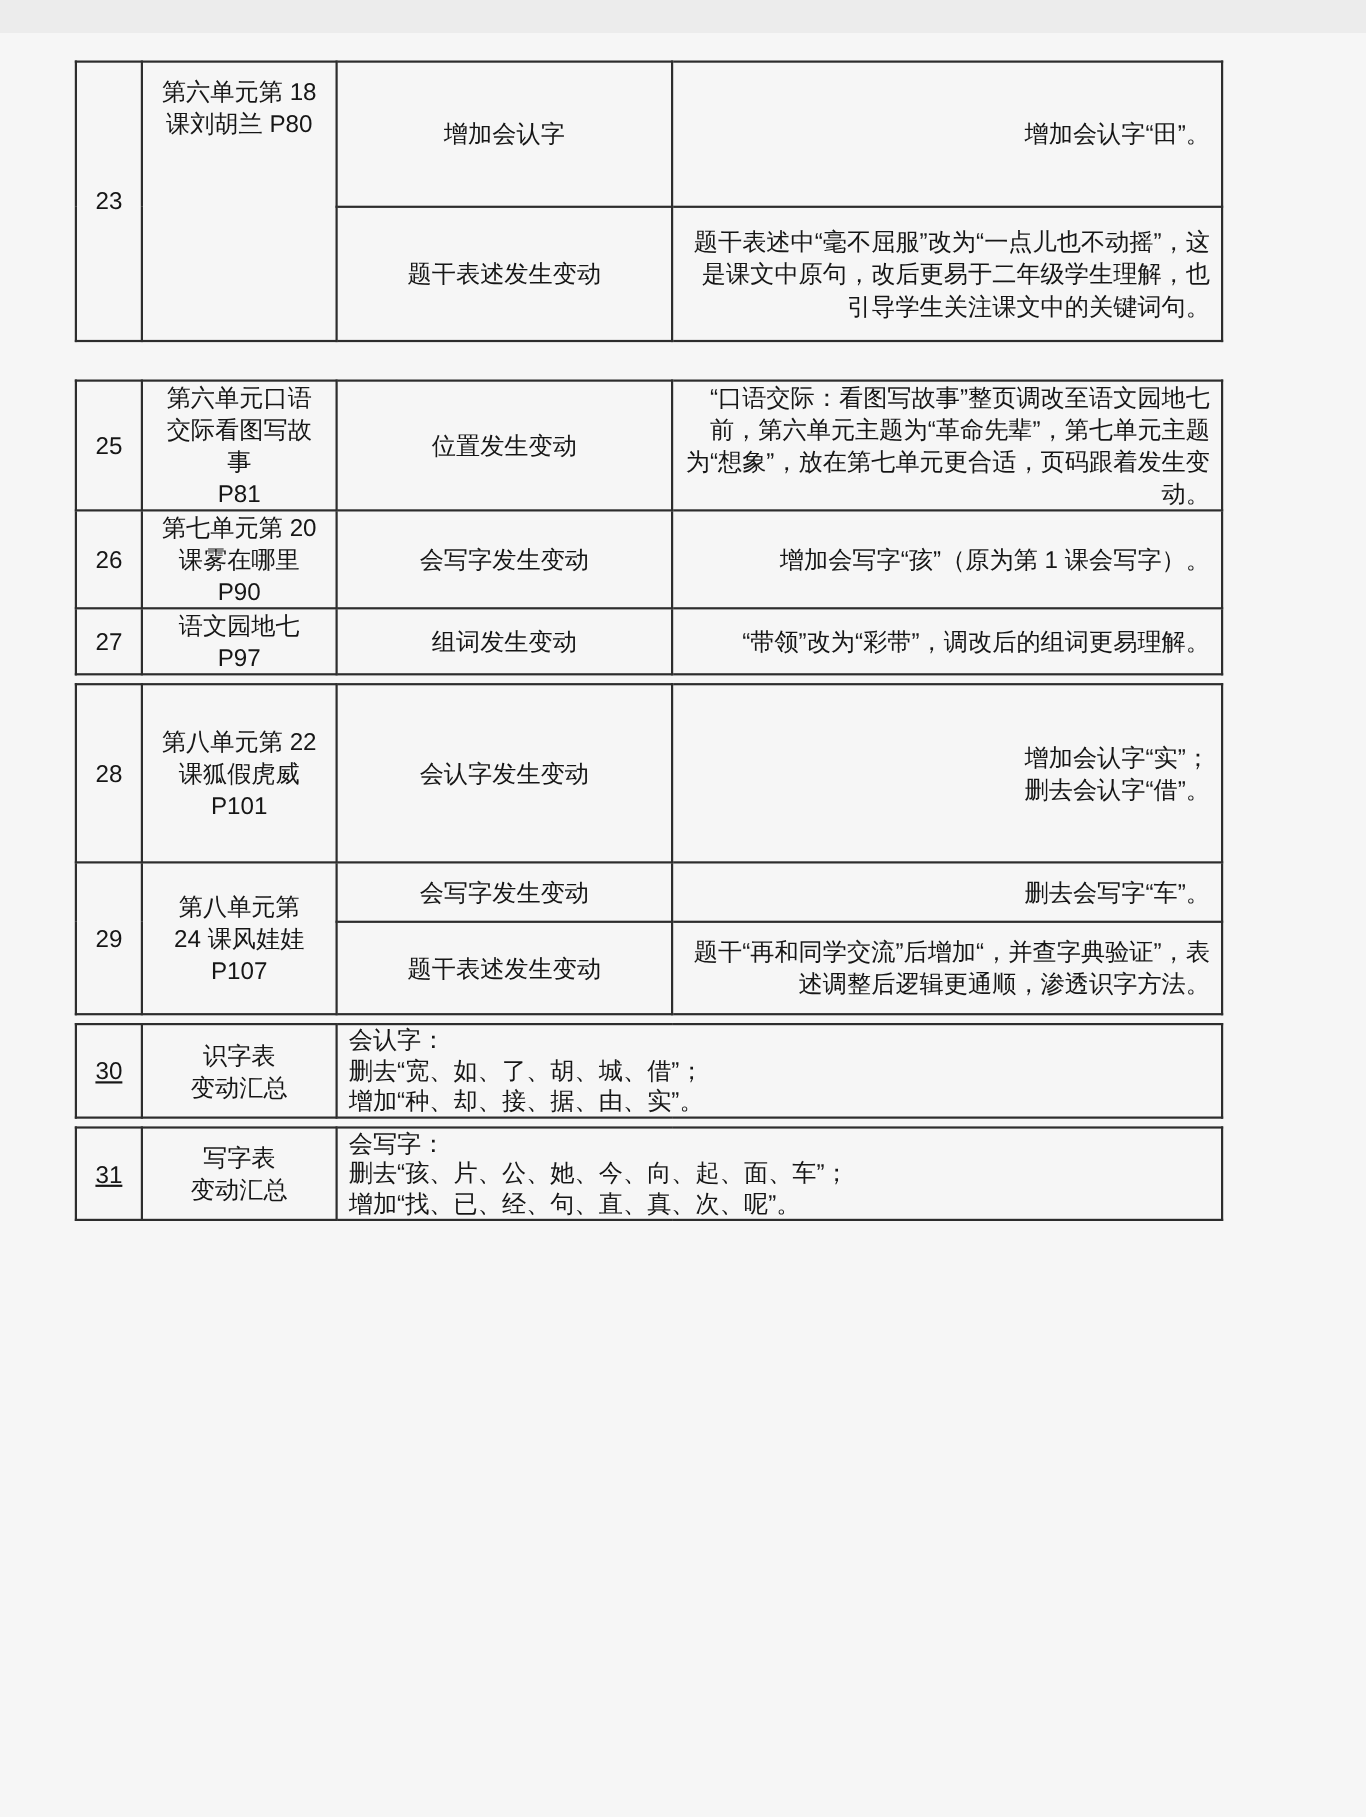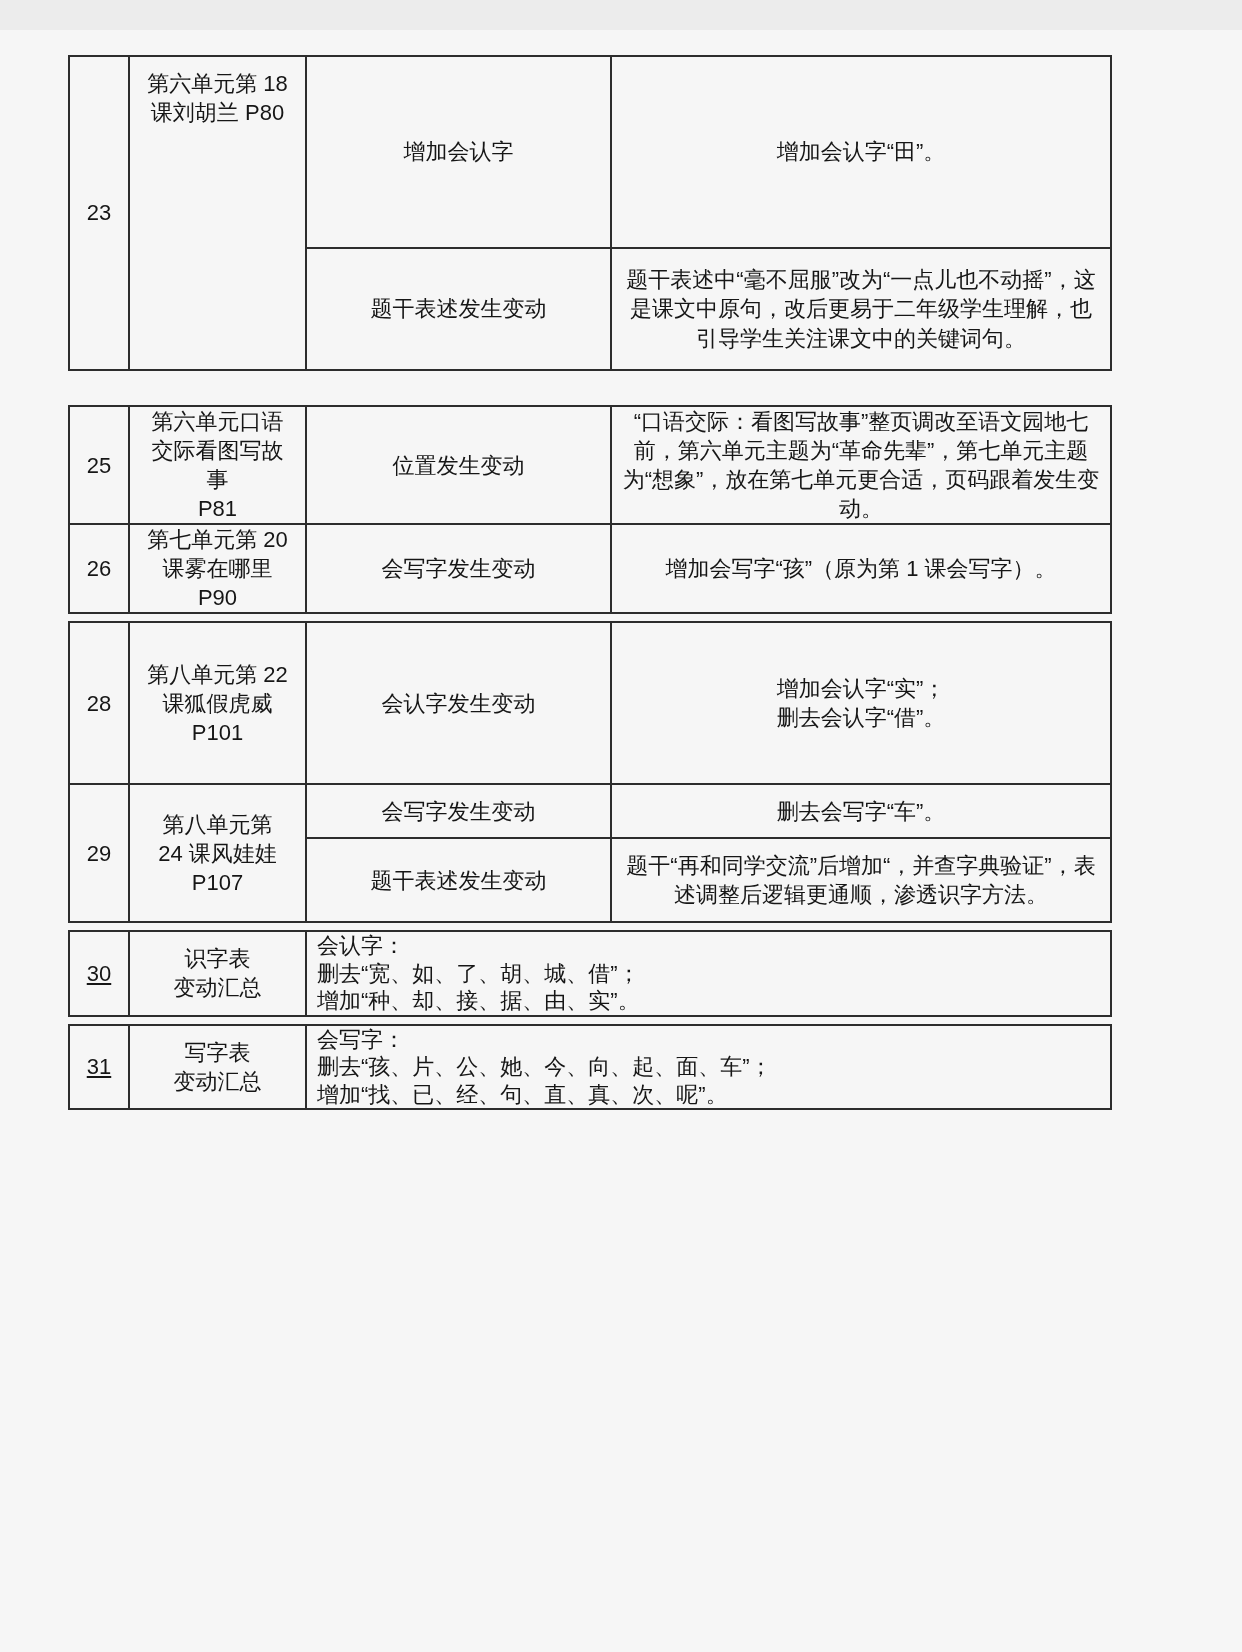--- a/index.html
+++ b/index.html
@@ -26,25 +26,25 @@
   }
   table.rev td{border:2px solid var(--line);padding:0 10px;vertical-align:middle;}
   col.c-num{width:60px;}
   col.c-lesson{width:177px;}
   col.c-type{width:305px;}
   col.c-desc{width:500px;}
   td.num{text-align:center;}
   td.lesson{text-align:center;}
   td.lesson.vtop{vertical-align:top;padding-top:12px;}
   td.type{text-align:center;}
-  td.desc{text-align:center;padding:8px 14px;}
+  td.desc{text-align:right;padding:8px 14px;}
   td.merged{text-align:left;padding:4px 14px;line-height:1.25;margin-top:20px;}
   .pre{white-space:pre-line;}
   
-  .h172{height:192px;} .h122{height:122px;}
+  .h172{height:132px;} .h122{height:122px;}
   .h118{height:118px;margin-top:32px;} .h86{height:86px;} .h58{height:58px;}
   .h126{height:162px;} .h54{height:54px;} .h84{height:84px;}
   .h56{height:56px;text-decoration:underline;} .h82{height:82px;text-decoration:underline;}
   .gap34{height:34px;} .gap7{height:7px;}
 </style>
 </head>
 <body>
 
 <div class="page">
   <div class="content">
@@ -90,20 +90,27 @@
           <td class="type h118"><span>位置发生变动</span></td>
           <td class="desc"><span class="pre">“口语交际：看图写故事”整页调改至语文园地七前，第六单元主题为“革命先辈”，第七单元主题为“想象”，放在第七单元更合适，页码跟着发生变动。</span></td>
         </tr>
         <tr>
           <td class="num"><span>26</span></td>
           <td class="lesson"><span class="pre">第七单元第 20
 课雾在哪里
 P90</span></td>
           <td class="type h86"><span>会写字发生变动</span></td>
           <td class="desc"><span class="pre">增加会写字“孩”（原为第 1 课会写字）。</span></td>
+        </tr>
+        <tr>
+          <td class="num"><span>27</span></td>
+          <td class="lesson"><span class="pre">语文园地七
+P97</span></td>
+          <td class="type h58"><span>组词发生变动</span></td>
+          <td class="desc"><span class="pre">“带领”改为“彩带”，调改后的组词更易理解。</span></td>
         </tr>
       </tbody>
     </table>
 
     <div class="gap7"></div>
 
     <table class="rev">
       <colgroup>
           <col class="c-num">
           <col class="c-lesson">

